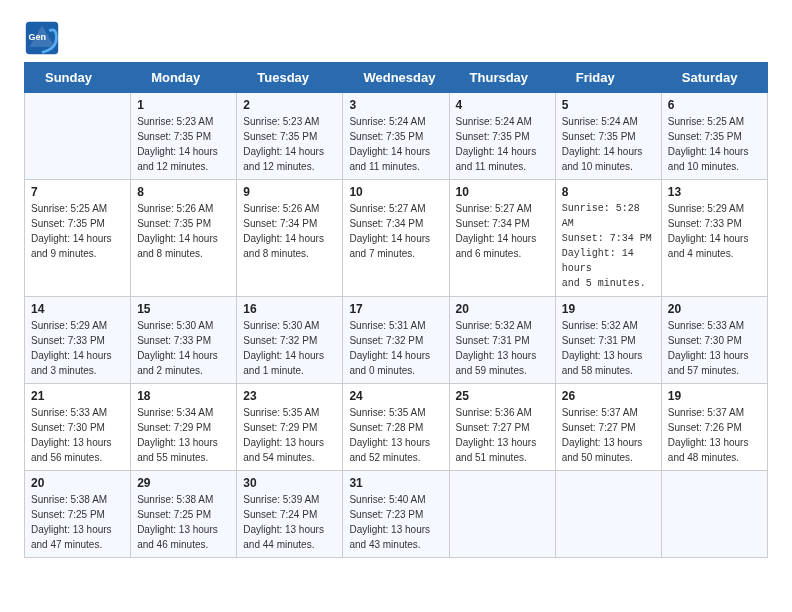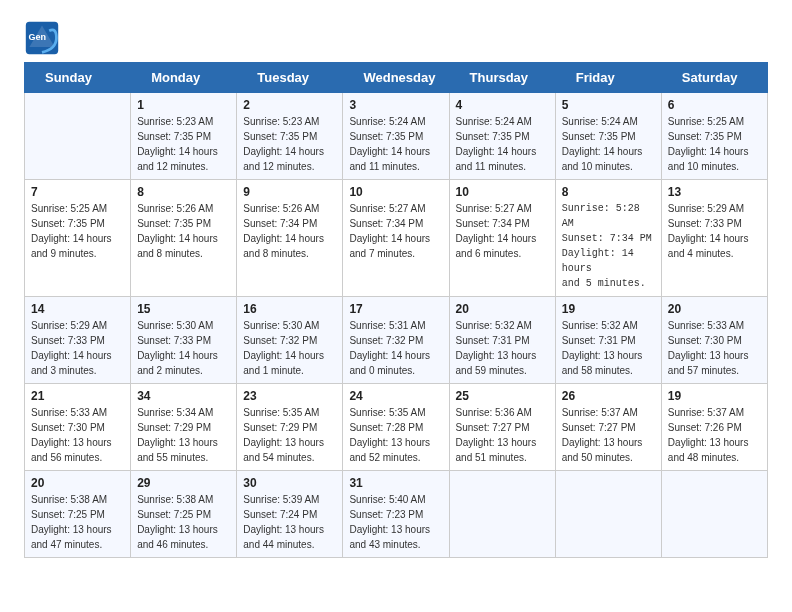--- a/index.html
+++ b/index.html
@@ -274,21 +274,21 @@
       </tr>
       <tr>
         <td>
           <span class="day-num">21</span>
           <div class="day-info" style="white-space: pre-line;">Sunrise: 5:33 AM
 Sunset: 7:30 PM
 Daylight: 13 hours
 and 56 minutes.</div>
         </td>
         <td>
-          <span class="day-num">34</span>
+          <span class="day-num">18</span>
           <div class="day-info" style="white-space: pre-line;">Sunrise: 5:34 AM
 Sunset: 7:29 PM
 Daylight: 13 hours
 and 55 minutes.</div>
         </td>
         <td>
           <span class="day-num">23</span>
           <div class="day-info" style="white-space: pre-line;">Sunrise: 5:35 AM
 Sunset: 7:29 PM
 Daylight: 13 hours

